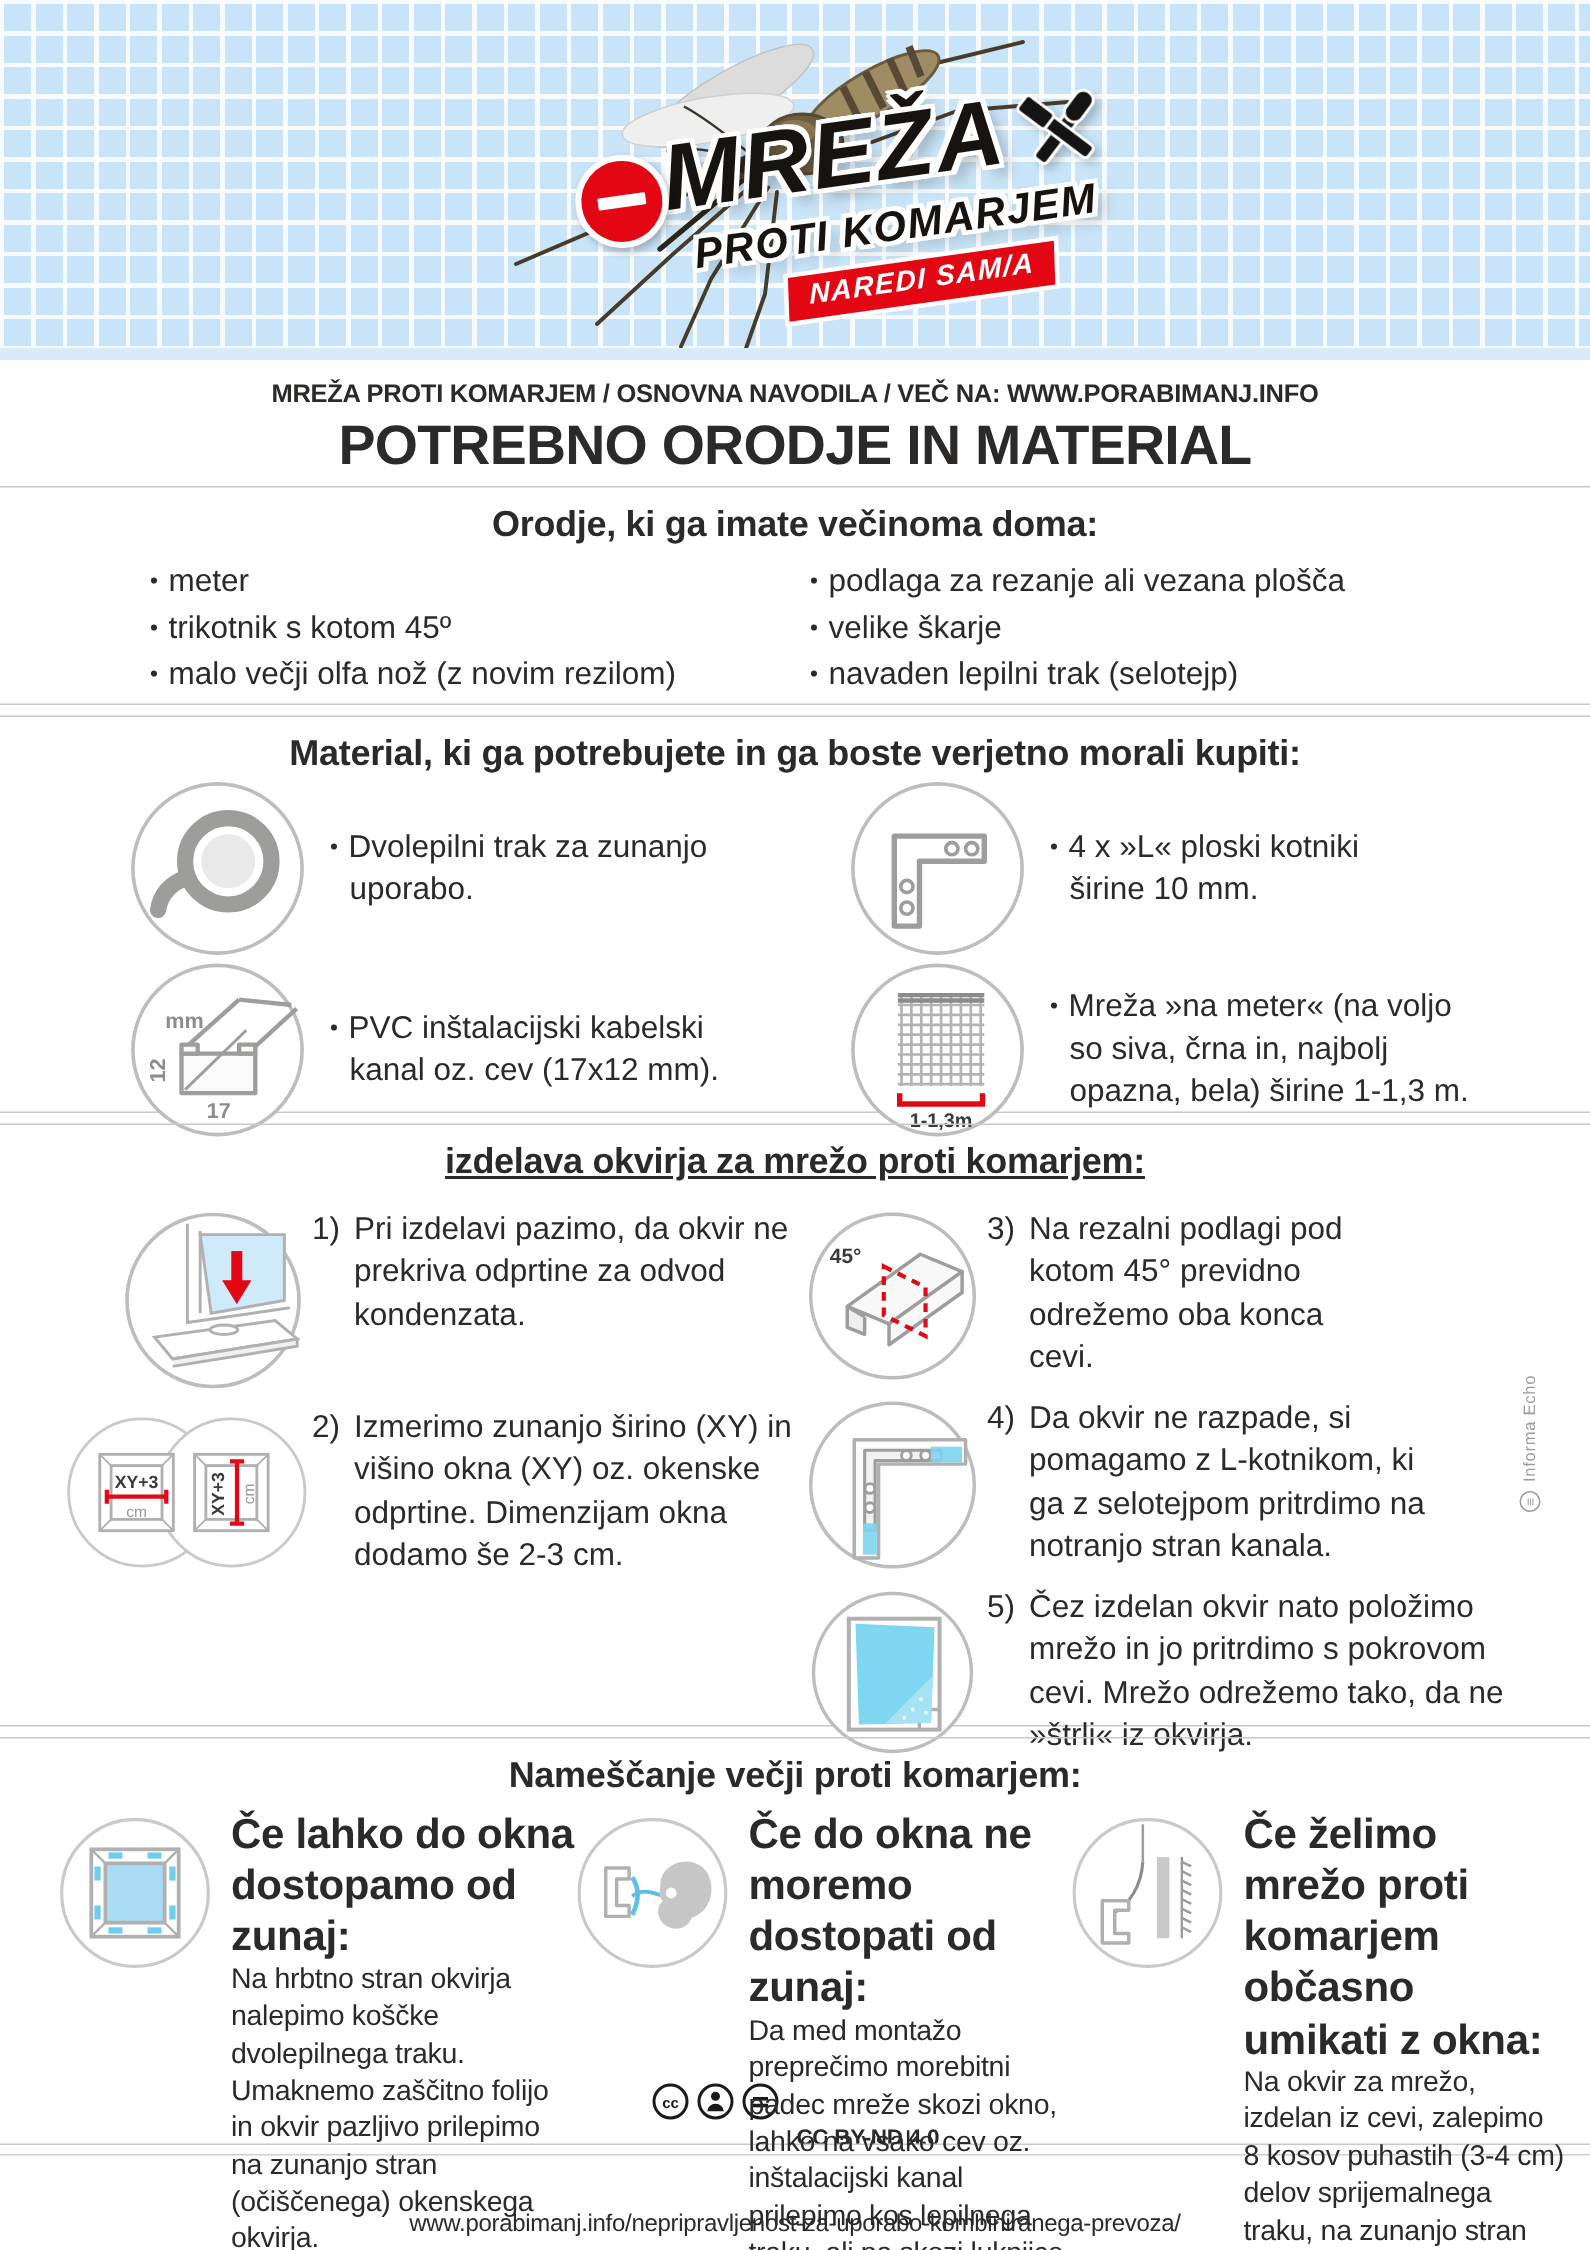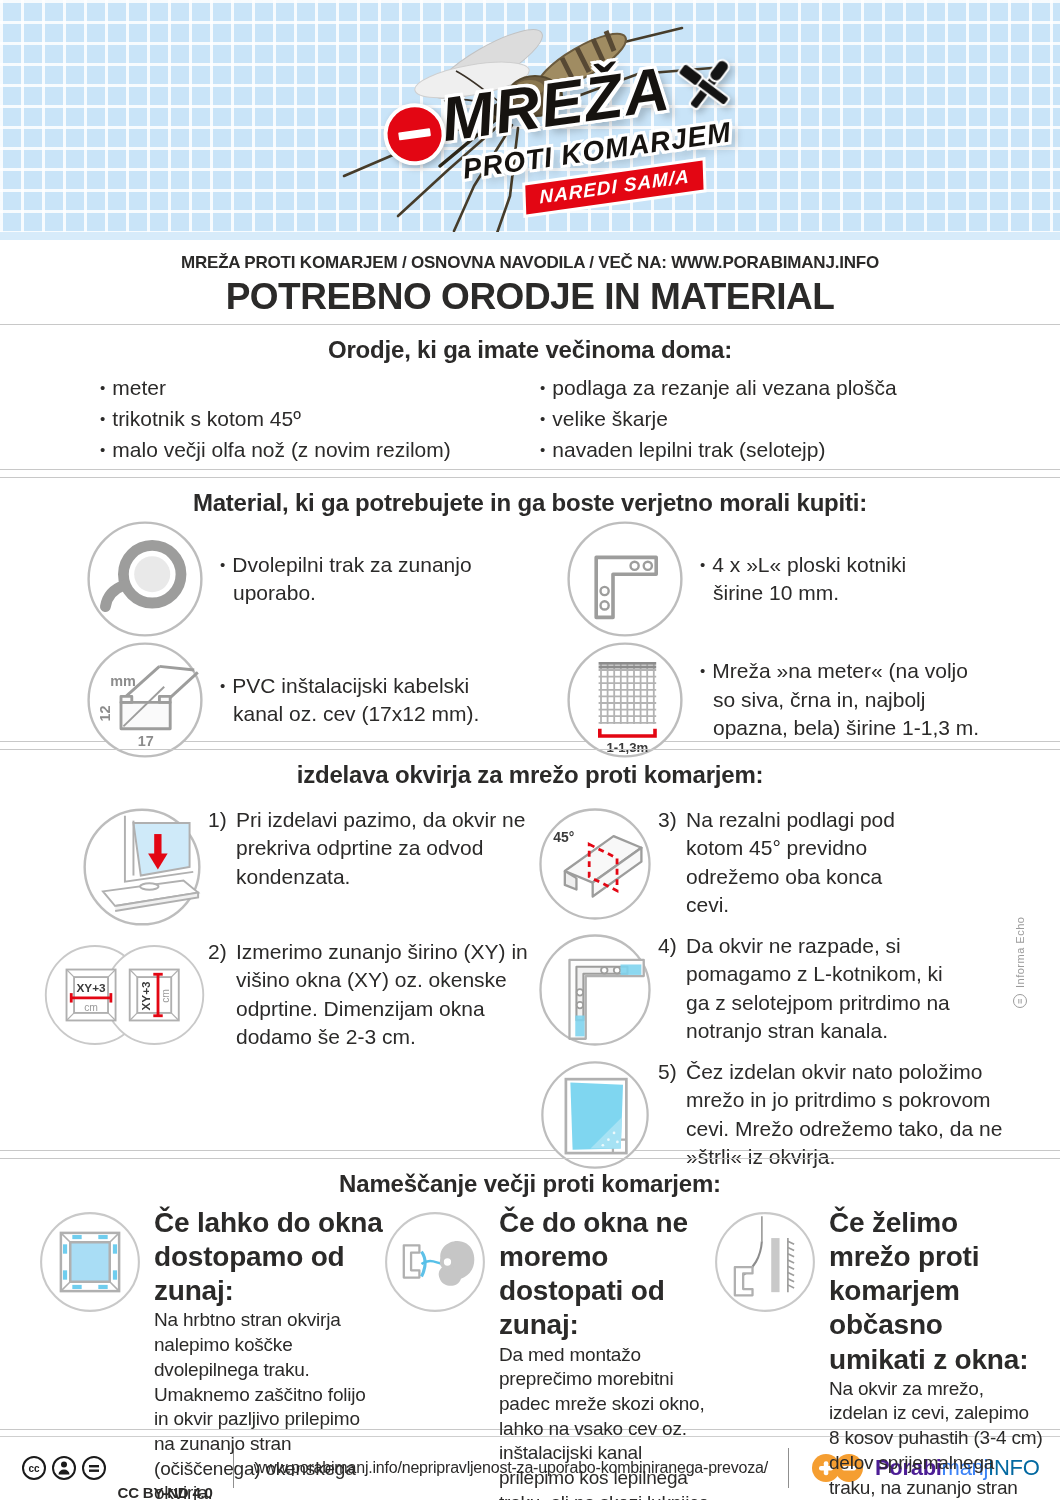--- a/index.html
+++ b/index.html
@@ -48,21 +48,21 @@
   .tools-cols ul { list-style:none; width:440px; }
   .tools-cols li { margin-bottom:7px; padding-left:13px; text-indent:-13px; }
   .tools-cols li::before, .bul::before { content:"•"; font-size:.72em; margin-right:7px; position:relative; top:-2px; }
 
   .sec-materials { height:265px; }
   .mat-grid { display:grid; grid-template-columns:150px 330px 150px 360px; grid-template-rows:116px 126px;
               padding-left:70px; margin-top:4px; align-items:center; justify-items:start; }
   .mat-ic { justify-self:center; }
   .mat-text { font-size:21px; line-height:1.35; padding-left:13px; text-indent:-13px; }
 
-  .sec-frame { height:402px; }
+  .sec-frame { height:402px;text-decoration:underline; }
   .fcol { position:absolute; top:56px; }
   .fcol1 { left:76px; width:460px; }
   .fcol2 { left:532px; width:478px; }
   .step { display:flex; margin-bottom:10px; }
   .step .ic { flex:none; width:132px; display:flex; justify-content:center; align-items:center; }
   .fcol2 .step .ic { width:126px; }
   .step .num { flex:none; width:28px; font-size:21px; line-height:1.35; }
   .step .txt { font-size:21px; line-height:1.35; }
   .w240{width:244px} .w260{width:264px} .w290{width:292px} .w300{width:302px} .w320{width:324px}
   .step2 .ic svg { margin-left:-34px; }
@@ -75,21 +75,21 @@
   .sec-install { height:272px; }
   .inst-grid { display:grid; grid-template-columns:345px 330px 330px; padding-left:38px; margin-top:8px; }
   .inst-col { display:flex; align-items:flex-start; }
   .inst-col .ic { flex:none; margin-top:4px; }
   .inst-txt { margin-left:12px; width:232px; }
   .inst-lead { font-size:28px; font-weight:700; line-height:1.22; letter-spacing:-.2px; }
   .inst-body { font-size:19px; line-height:1.3; letter-spacing:-.2px; }
 
   
   footer { height:63px; margin-top:6px; border-top:1px solid #cfcfcf;
-           display:flex; align-items:center; justify-content:center; gap:20px; }
+           display:flex; align-items:center; justify-content:center; gap:20px;flex-direction:column; }
   .cc-group { display:flex; align-items:center; gap:4px; }
   .cc-label { font-size:15px; font-weight:700; margin-left:7px; letter-spacing:-.2px;margin-top:48px; }
   .fsep { width:1px; height:40px; background:#8f8f8f; }
   .f-url { font-size:16px; letter-spacing:-.2px; }
   .brand { display:flex; align-items:center; gap:8px; }
   .brand-text { font-size:22px; letter-spacing:-.3px; }
   .brand-bold { font-weight:700; color:#4c1d95; }
   .brand-mid { color:#3b82f6; }
   .brand-accent { color:#0369a1; }
 

